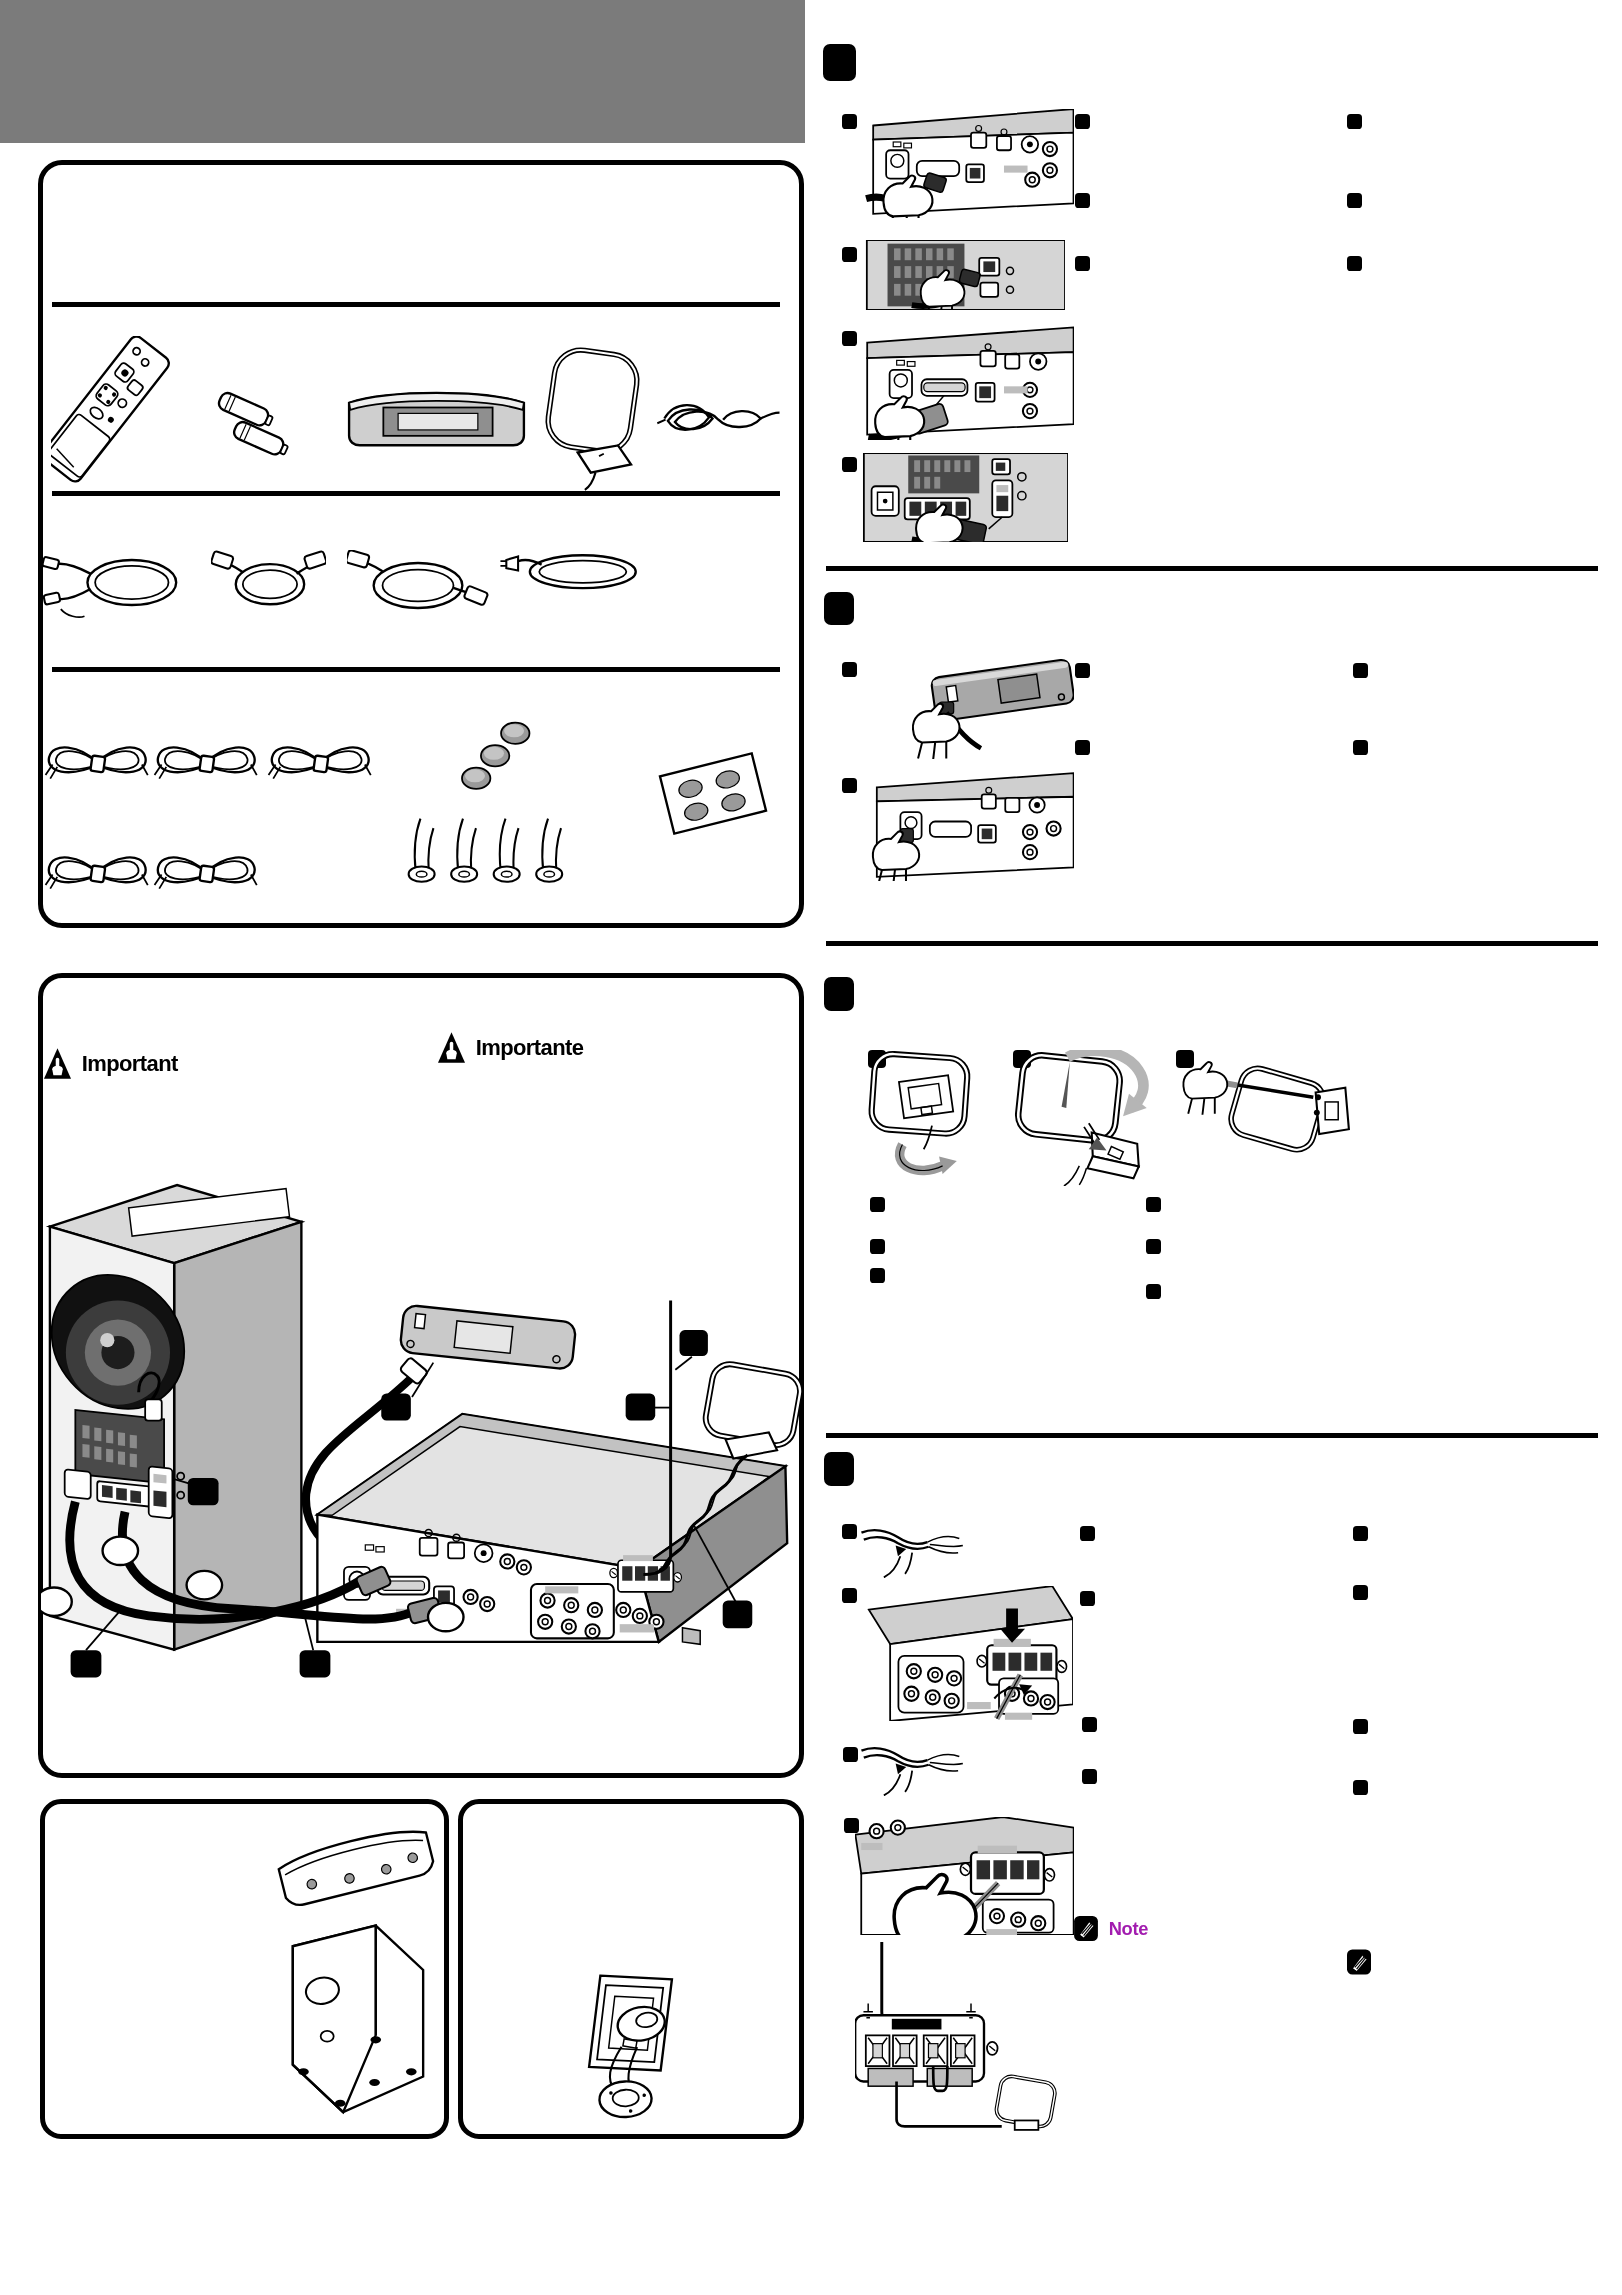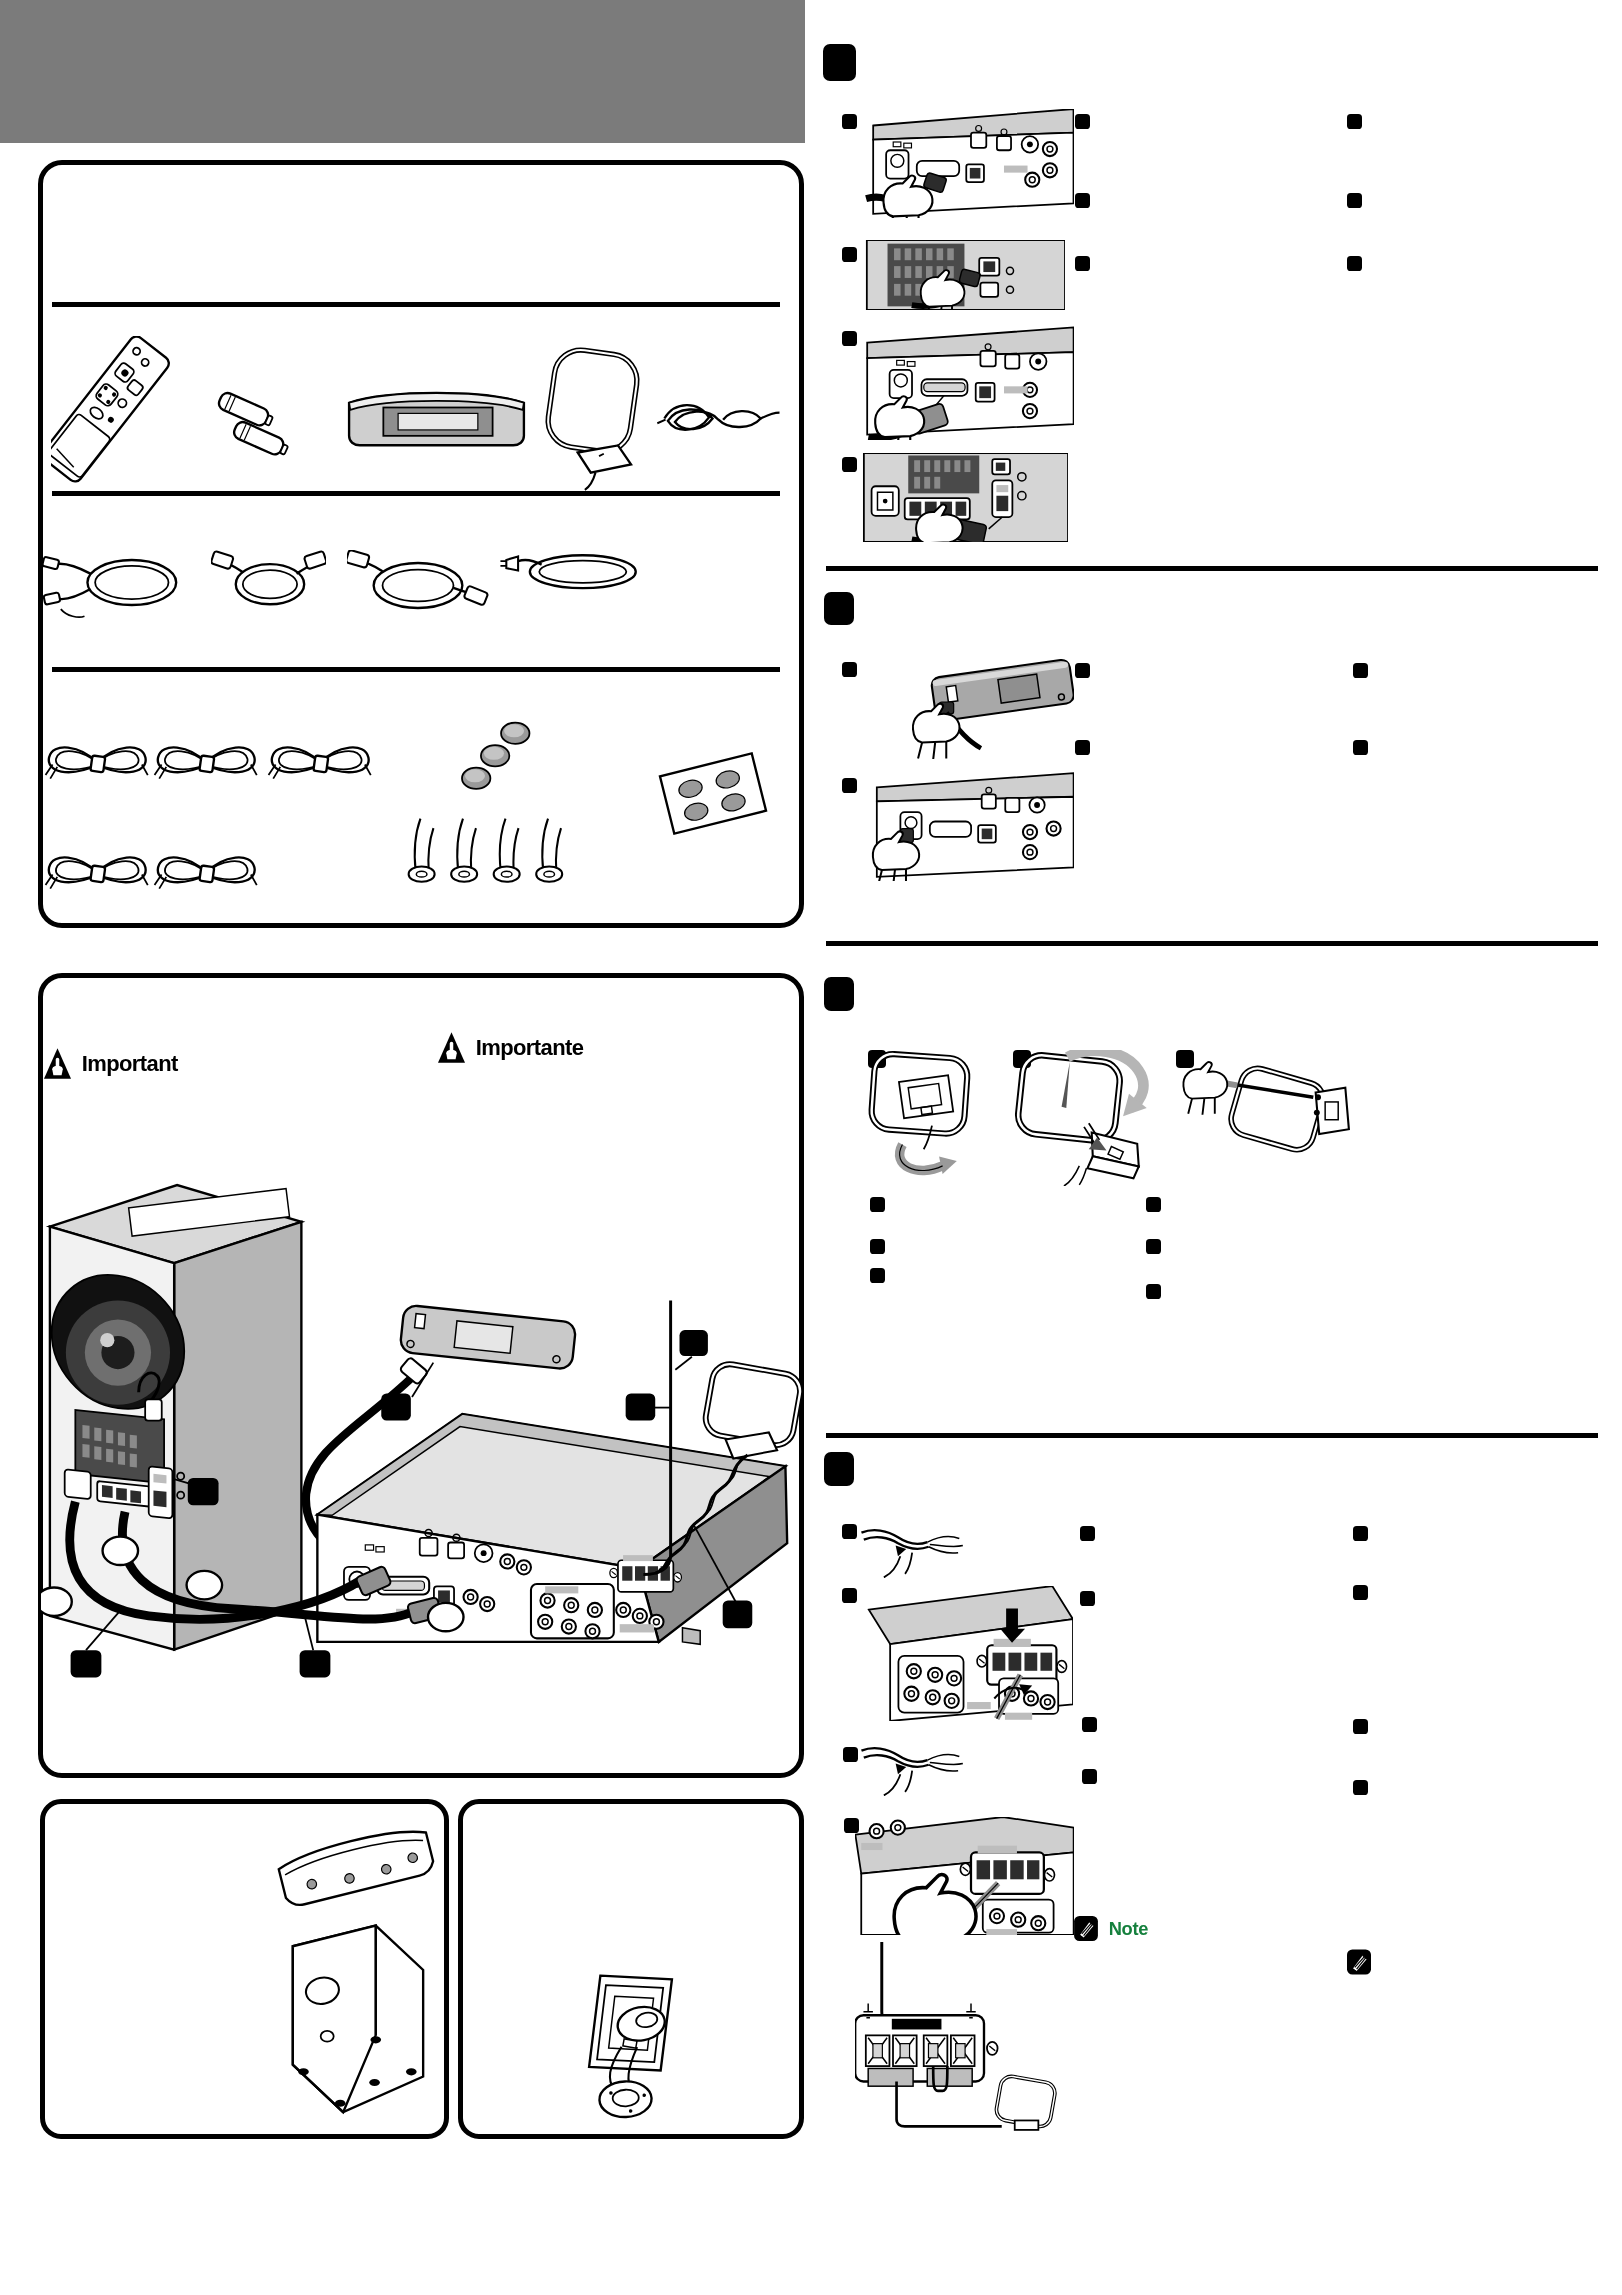--- a/index.html
+++ b/index.html
@@ -8,21 +8,21 @@
   .abs{position:absolute;}
   .header-band{position:absolute;left:0;top:0;width:805px;height:143px;}
   .stepbadge{position:absolute;background:#000;border-radius:7px;}
   .bullet{position:absolute;width:15.4px;height:15.4px;background:#000;border-radius:3.6px;}
   .ministep{position:absolute;width:18.3px;height:18.3px;background:#000;border-radius:4.1px;}
   .divider{position:absolute;height:5.3px;background:#000;}
   .roundbox{position:absolute;border:5.3px solid #000;border-radius:24px;background:#fff;}
   .rule{position:absolute;height:4.7px;background:#000;}
   .warnrow{position:absolute;display:flex;align-items:center;gap:10.7px;}
   .warnlabel{font-weight:bold;font-size:22px;letter-spacing:-0.6px;color:#000;}
-  .notelabel{font-weight:bold;font-size:18.3px;letter-spacing:-0.3px;color:#15803d;}
+  .notelabel{font-weight:bold;font-size:18.3px;letter-spacing:-0.3px;color:#a21caf;}
   svg{display:block;}
 </style>
 </head>
 <body>
 
 <div class="page">
 
   <svg width="0" height="0" style="position:absolute">
     <defs>
       <g id="hand">

